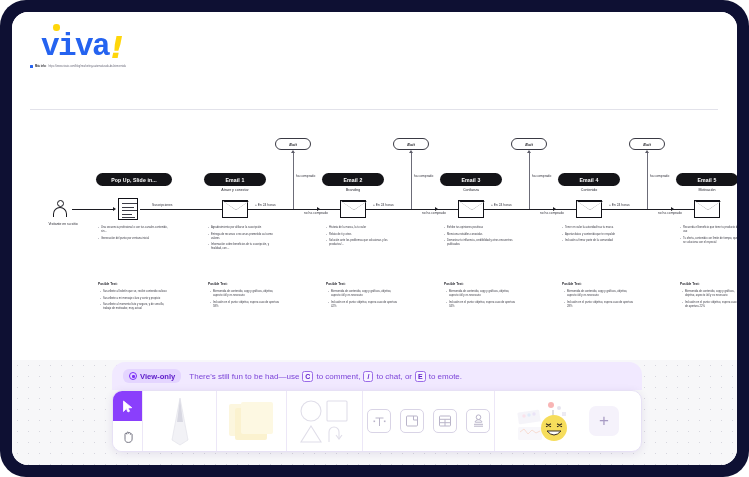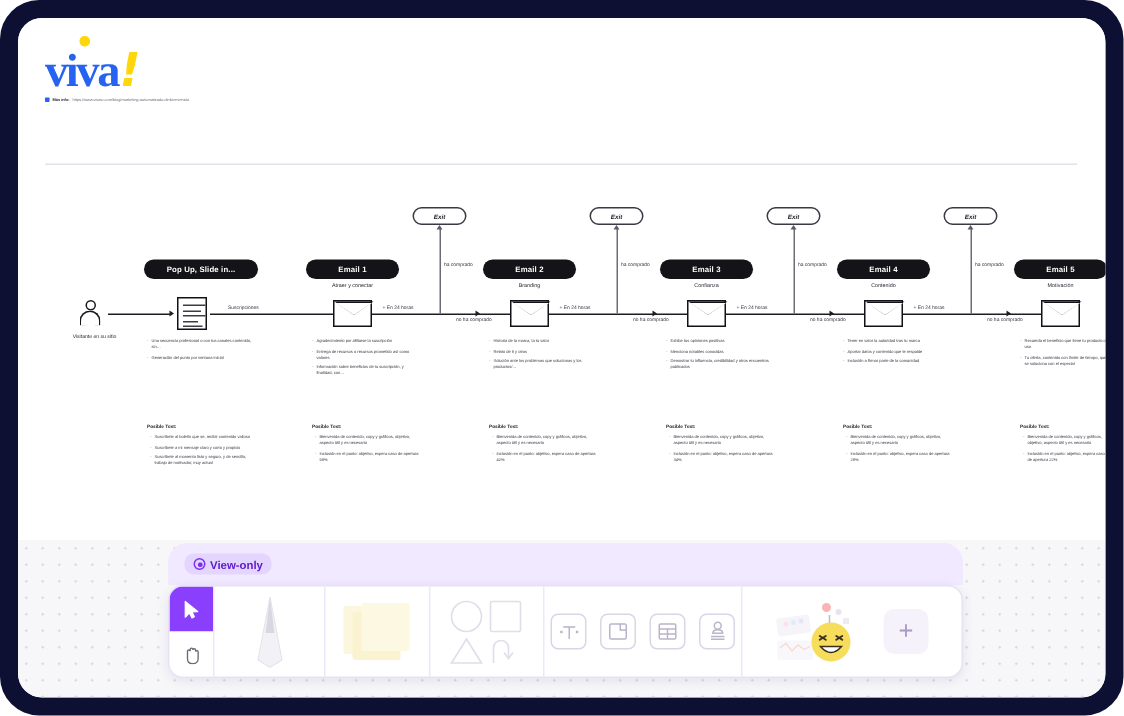--- a/index.html
+++ b/index.html
@@ -41,27 +41,28 @@
     position: absolute;
     left: 0; top: 0;
     width: 725px; height: 348px;
     background: #ffffff;
   }
 
   
   #header { position: absolute; left: 18px; top: 16px; width: 320px; }
   .logo-wrap { display: flex; align-items: flex-end; height: 34px; }
   .logo-text {
-    font-family: Liberation Serif, serif;
+    font-family: Liberation Mono, monospace;
     font-weight: 700;
     font-size: 31px;
     letter-spacing: -1.6px;
     color: #2563f0;
     line-height: 30px;
     position: relative;
+    margin-left: 11px;
   }
   .logo-dot {
     position: absolute;
     left: 23px; top: -4px;
     width: 6.5px; height: 6.5px;
     border-radius: 50%;
     background: #ffd60a;
   }
   .logo-bang {
     font-family: "DejaVu Sans", sans-serif;
@@ -567,20 +568,29 @@
       <ul class="col-bullets" style="left:670px; top:278px; width:58px;">
         <li>Bienvenida de contenido, copy y gráficos, objetivo, aspecto útil y es necesario</li>
         <li>Inclusión en el punto: objetivo, espera caso de apertura 22%</li>
       </ul>
     </div>
 
     <div id="view-banner">
       <div id="view-chip">
         <span class="eye"></span>
         <span class="lbl">View-only</span>
+      </div>
+      <div id="banner-msg">
+        <span>There's still fun to be had—use</span>
+        <span class="kbd">C</span>
+        <span>to comment,</span>
+        <span class="kbd">/</span>
+        <span>to chat, or</span>
+        <span class="kbd">E</span>
+        <span>to emote.</span>
       </div>
     </div>
 
     <div id="toolbar">
 
       <div class="tb-group">
         <div id="select-stack">
           <div id="select-cursor">
             <svg width="11" height="13" viewBox="0 0 11 13" fill="none">
               <path d="M1.5 1 L1.5 11.5 L4.3 8.6 L6 12 L7.6 11.2 L6 8 L9.8 7.7 Z" fill="#ffffff" stroke="#ffffff" stroke-width="0.8" stroke-linejoin="round"></path>

